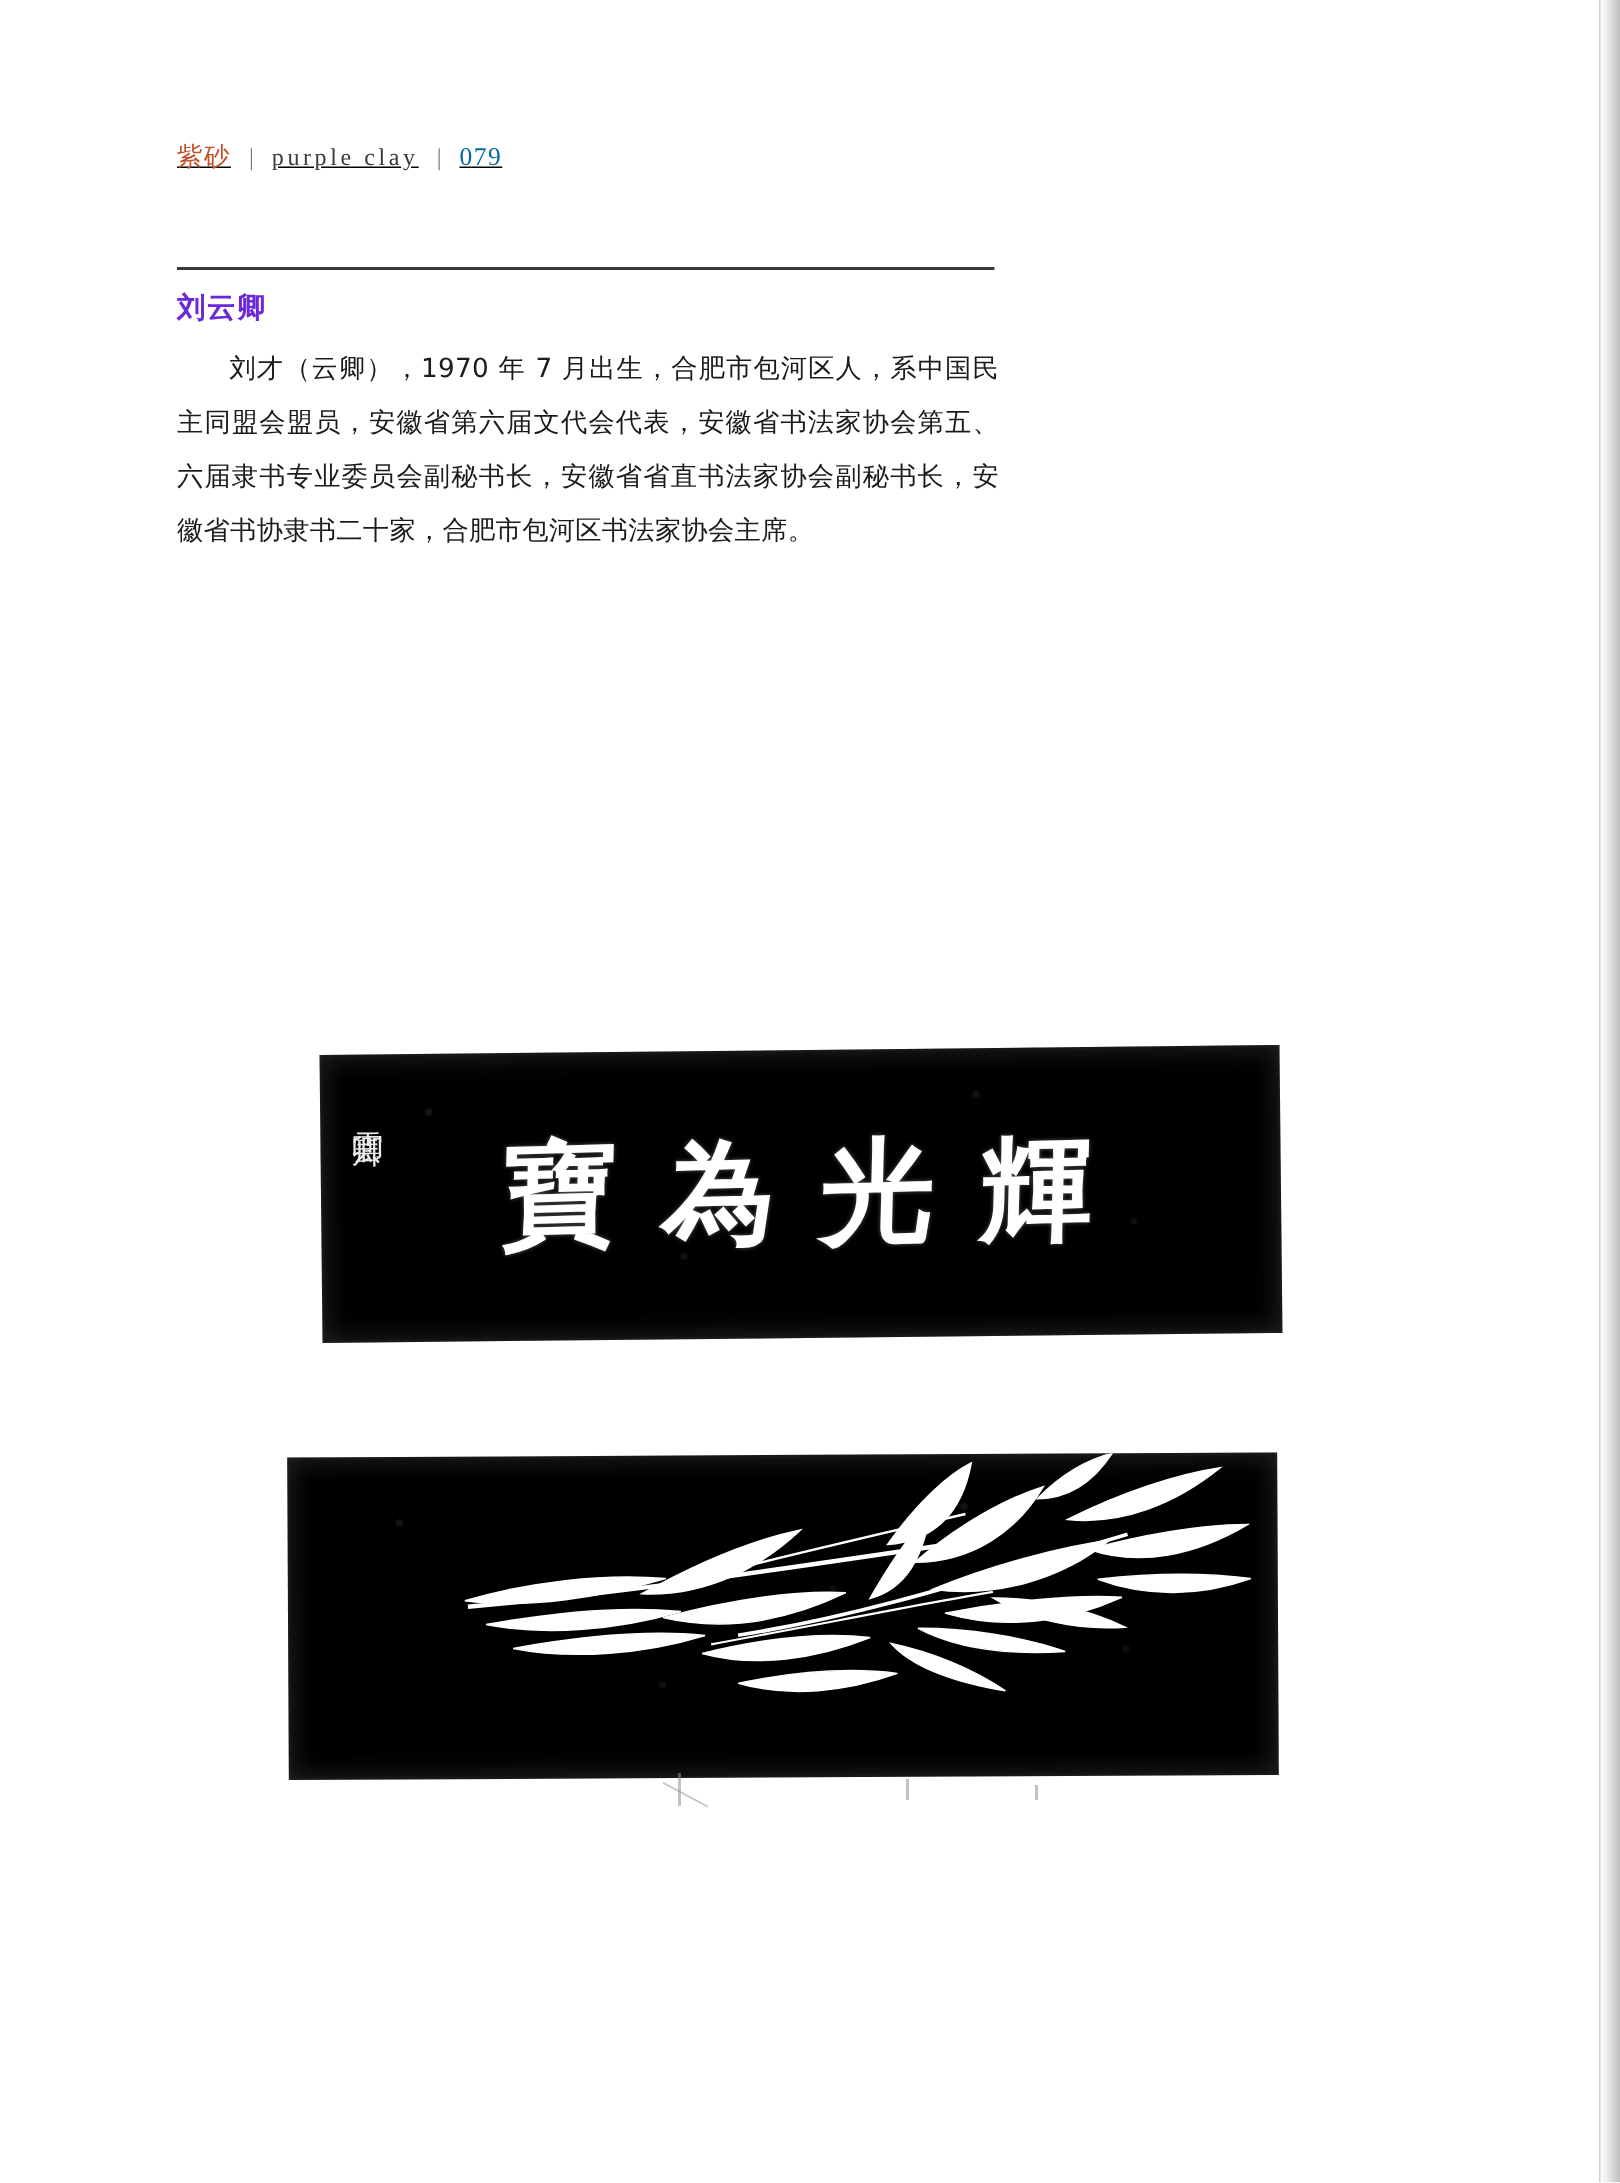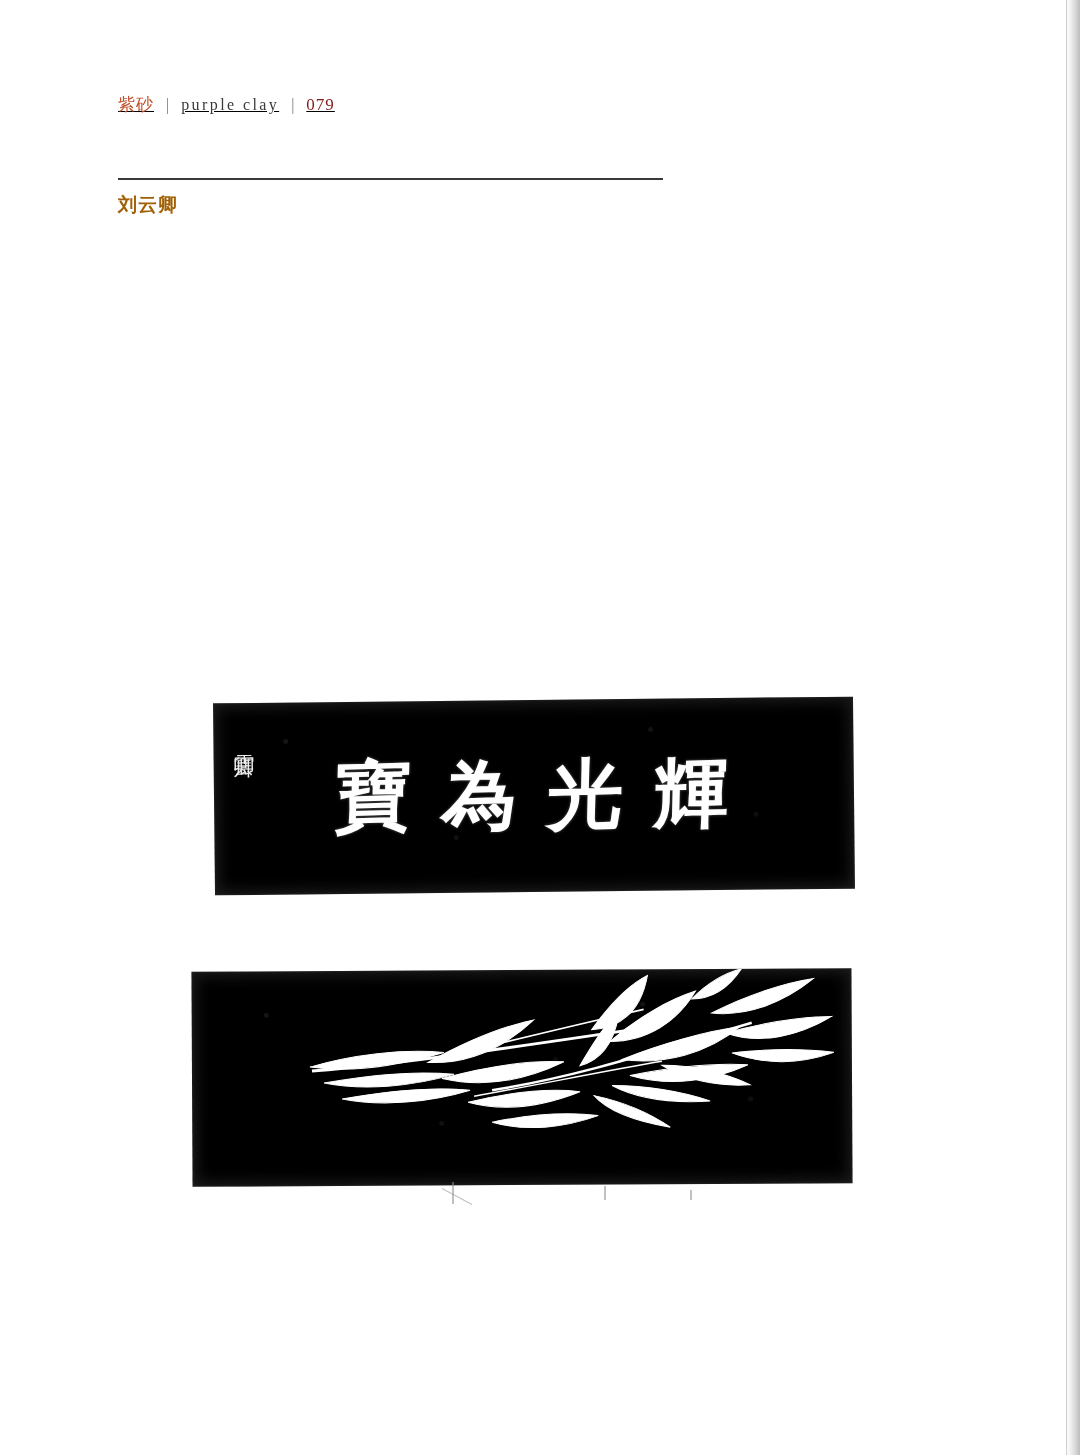--- a/index.html
+++ b/index.html
@@ -62,21 +62,21 @@
     font-size: 16px;
     margin: 0 12px;
   }
   .header .latin {
     color: #3b3b3b;
     font-family: "Liberation Serif", "DejaVu Serif", serif;
     font-size: 16px;
     letter-spacing: 2.4px;
   }
   .header .folio {
-    color: #7f1d1d;
+    color: #0369a1;
     font-family: "Liberation Serif", "DejaVu Serif", serif;
     font-size: 17px;
     letter-spacing: 1px;
   }
 
   
   .rule {
     position: absolute;
     left: 118px;
     top: 178px;
@@ -86,21 +86,21 @@
   }
 
   
   .artist-name {
     position: absolute;
     left: 118px;
     top: 192px;
     font-family: "DejaVu Sans", "Liberation Sans", sans-serif;
     font-weight: bold;
     font-size: 19px;
-    color: #a16207;
+    color: #6d28d9;
     letter-spacing: 1px;
   }
 
   .bio {
     position: absolute;
     left: 118px;
     top: 228px;
     width: 548px;
     font-family: "DejaVu Sans", "Liberation Sans", sans-serif;
     font-size: 17.5px;
@@ -222,20 +222,21 @@
     <span class="sep">|</span>
     <span class="latin">purple  clay</span>
     <span class="sep">|</span>
     <span class="folio">079</span>
   </div>
 
   <div class="rule"></div>
 
   <div class="artist-name">刘云卿</div>
 
+  <div class="bio">刘才（云卿），1970 年 7 月出生，合肥市包河区人，系中国民主同盟会盟员，安徽省第六届文代会代表，安徽省书法家协会第五、六届隶书专业委员会副秘书长，安徽省省直书法家协会副秘书长，安徽省书协隶书二十家，合肥市包河区书法家协会主席。</div>
 
   <div class="plate-wrap">
 
     <div class="plate plate-calligraphy">
       <div class="ink-texture"></div>
       <div class="edge-fray"></div>
       <div class="side-mark">雲卿</div>
       <div class="plate-text">
         <span class="glyph">寶</span>
         <span class="glyph">為</span>

